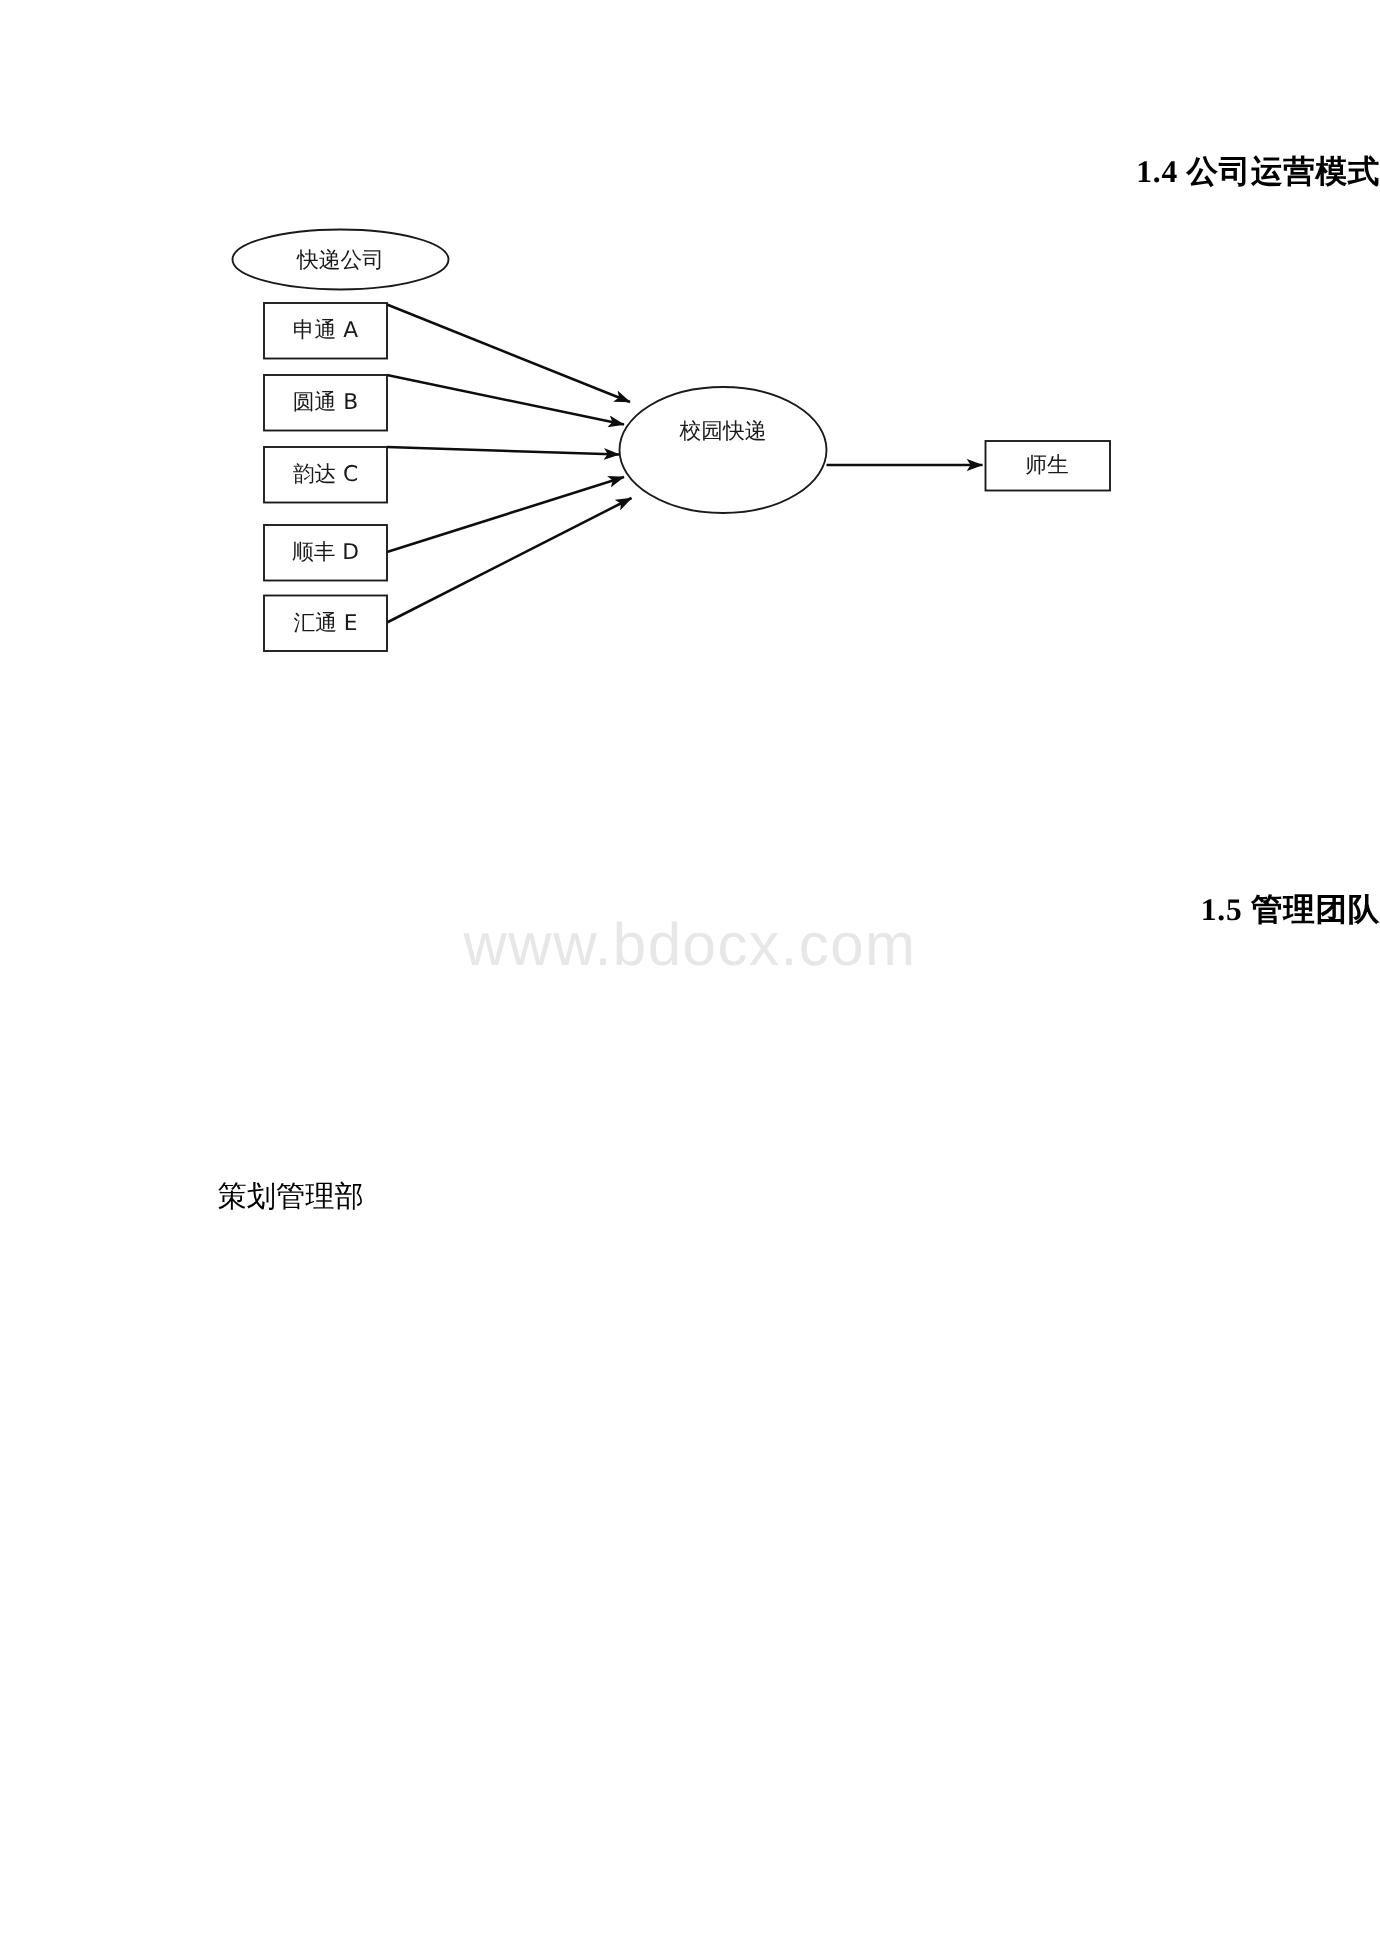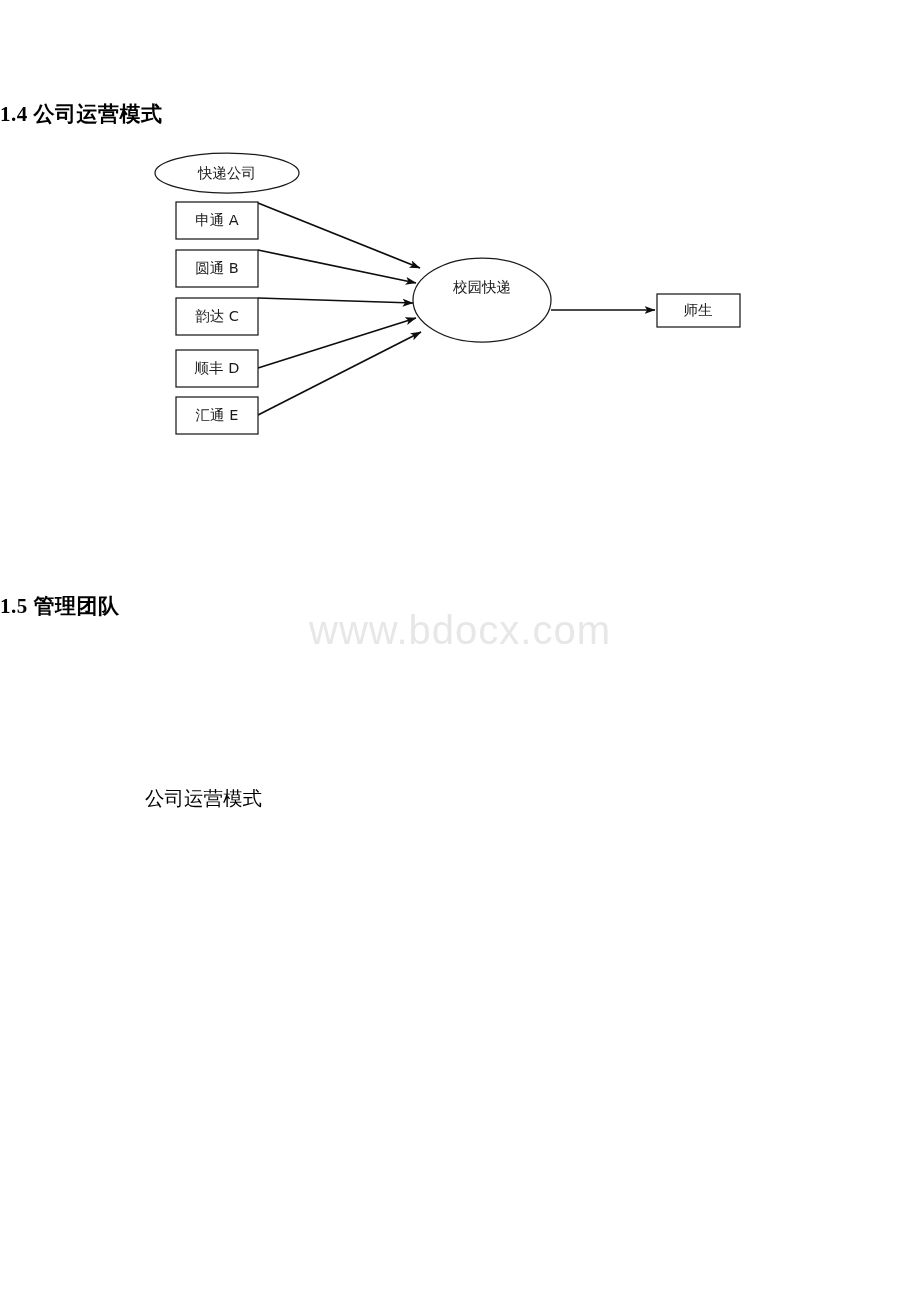--- a/index.html
+++ b/index.html
@@ -19,21 +19,21 @@
 
   .page {
     position: absolute;
     inset: 0;
   }
 
   
   .heading {
     position: absolute;
     width: 100%;
-    text-align: left;
+    text-align: right;
     font-weight: bold;
     font-size: 21px;
     letter-spacing: 0.5px;
     white-space: pre;
   }
   #heading-1-4 { top: 100px; }
   #heading-1-5 { top: 592px; z-index: 3; }
 
   
   #watermark {
@@ -169,15 +169,15 @@
       <g>
         <rect class="node-shape" x="657" y="154" width="83" height="33"></rect>
         <text class="node-label" x="698" y="171">师生</text>
       </g>
     </svg>
   </div>
 
   <div class="heading" id="heading-1-5">1.5 管理团队</div>
 
 
-  <div id="subsection-label">公司运营模式</div>
+  <div id="subsection-label">策划管理部</div>
 
 </div>
 
 </body></html>

